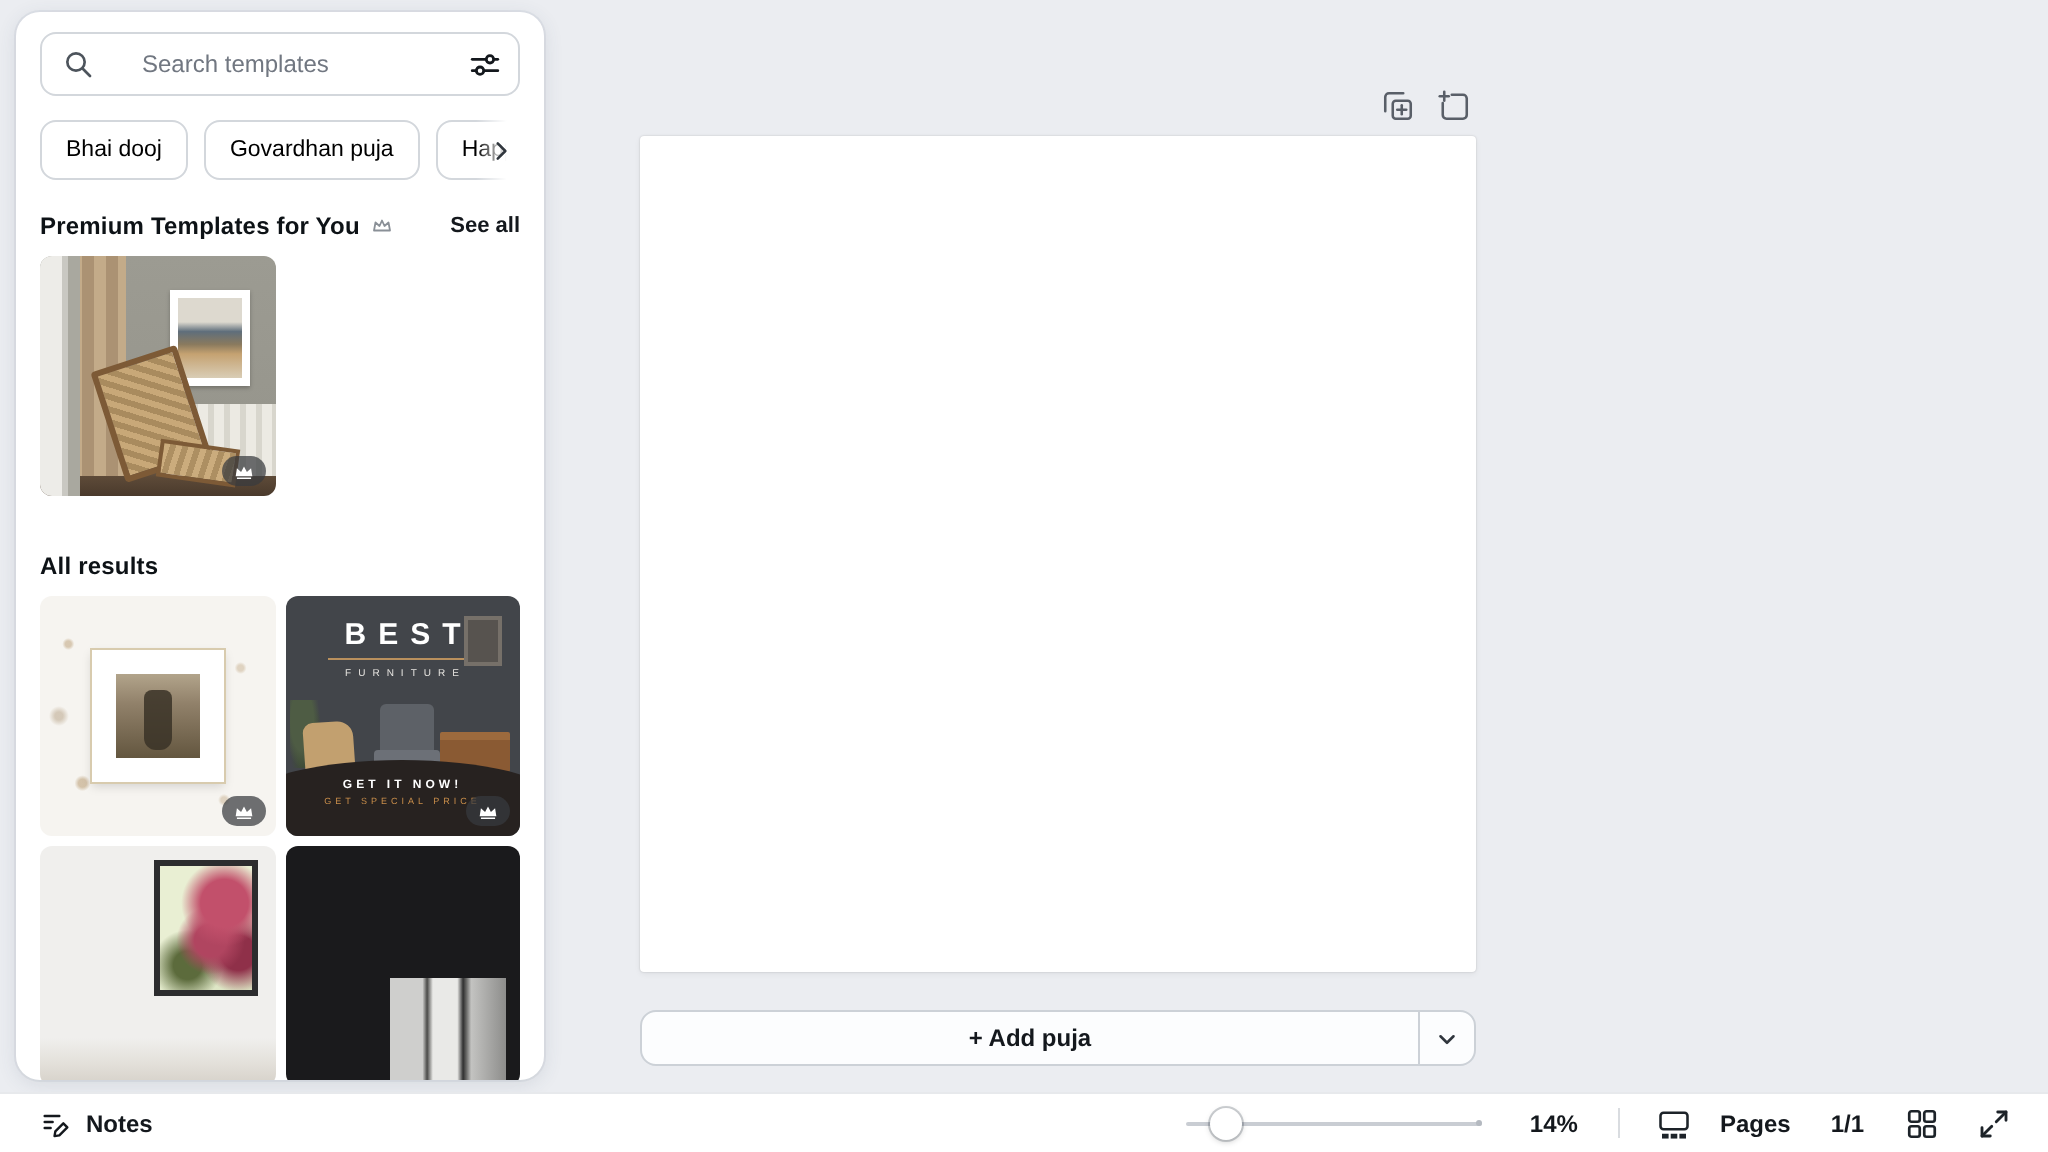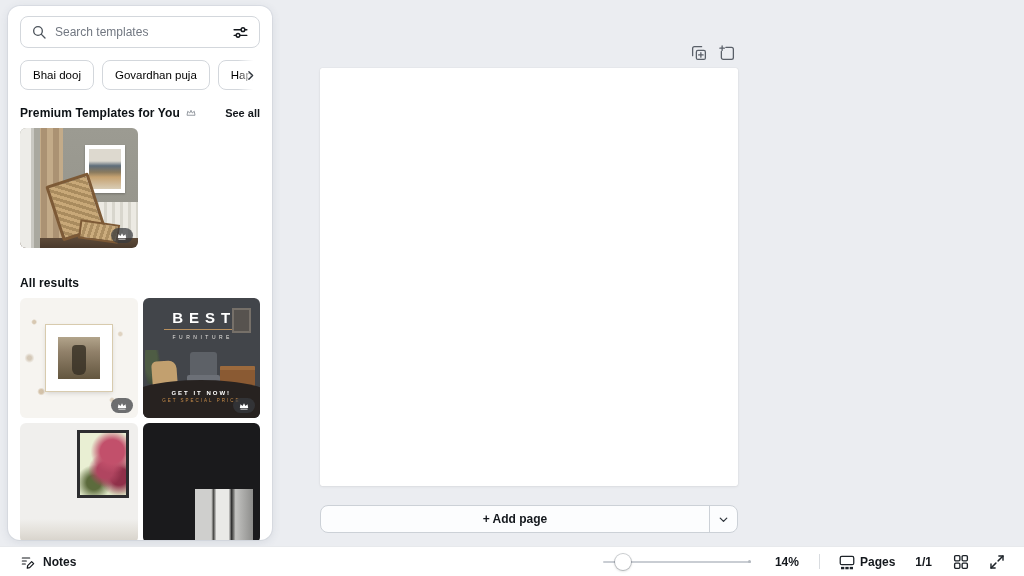--- a/index.html
+++ b/index.html
@@ -19,20 +19,21 @@
     box-shadow:0 0 0 1px rgba(64,87,109,.07), 0 2px 10px rgba(57,76,96,.12);
     overflow:hidden;
   }
   .searchbar {
     margin:10px 12px 0; height:32px; border:1px solid #d3d7dc; border-radius:8px;
     display:flex; align-items:center; padding:0 10px; gap:8px; background:#fff;
   }
   .searchbar input {
     border:none; outline:none; flex:1; font-size:12px; font-family:inherit; color:#0d1216;
     background:transparent;
+    margin-left:16px;
   }
   .searchbar input::placeholder { color:#717781; }
   .icon-grey { color:#4d545c; }
   .icon-dark { color:#14181d; }
 
   .tabs { display:flex; margin:6px 4px 0; }
   .tab { flex:1; height:32px; display:flex; align-items:center; justify-content:center;
          font-size:12px; color:#30363d; position:relative; cursor:pointer; }
   .tab.active { font-weight:bold; color:#0d1216; }
   .tab.active .underline {
@@ -190,21 +191,21 @@
     background:none; border:none; cursor:pointer; font-family:inherit;
     font-size:12px; font-weight:bold; color:#14181d; }
   .status-right { margin-left:auto; display:flex; align-items:center; margin-right:14px; }
   .zoom-slider { position:relative; width:148px; height:16px; margin-right:24px; cursor:pointer; }
   .zoom-track { position:absolute; left:0; right:0; top:7px; height:2.5px; border-radius:2px; background:#c9cdd3; }
   .zoom-track-end { position:absolute; right:0; top:6.5px; width:3px; height:3px; border-radius:50%; background:#b4b9c0; }
   .zoom-thumb { position:absolute; left:12px; top:0; width:16px; height:16px; border-radius:50%;
     background:#fff; box-shadow:0 0 0 1px rgba(60,70,82,.25), 0 1px 3px rgba(0,0,0,.2); }
   .zoom-pct { font-size:12px; font-weight:bold; color:#14181d; margin-right:20px; background:none; border:none; font-family:inherit; cursor:pointer; }
   .bar-divider { width:1px; height:15px; background:#d9dce0; margin-right:18px; }
-  .pages-btn { display:flex; align-items:center; gap:4px; background:none; border:none; cursor:pointer;
+  .pages-btn { display:flex; align-items:center; gap:14px; background:none; border:none; cursor:pointer;
     font-family:inherit; font-size:12px; font-weight:bold; color:#14181d; margin-right:20px; }
   .page-indicator { font-size:12px; font-weight:bold; color:#14181d; margin-right:20px; }
   .bar-icon-btn { width:18px; height:18px; background:none; border:none; cursor:pointer; padding:0;
     color:#1d2329; margin-right:18px; }
   .bar-icon-btn:last-child { margin-right:4px; }
 </style>
 </head>
 <body>
 
 <div class="panel">
@@ -338,21 +339,21 @@
         <path d="M10.5 4.5 H18 a2.5 2.5 0 0 1 2.5 2.5 V18 a2.5 2.5 0 0 1 -2.5 2.5 H7 a2.5 2.5 0 0 1 -2.5 -2.5 V10"></path>
         <line x1="2.5" y1="5.5" x2="8.5" y2="5.5"></line>
         <line x1="5.5" y1="2.5" x2="5.5" y2="8.5"></line>
       </svg>
   </button>
 </div>
 
 <div class="page"></div>
 
 <div class="add-page">
-  <button class="add-page-main">+ Add page</button>
+  <button class="add-page-main">+ Add puja</button>
   <div class="add-page-divider"></div>
   <button class="add-page-caret">
     <span>
       <svg width="13" height="13" viewBox="0 0 24 24" fill="none" stroke="currentColor" stroke-width="2.4" stroke-linecap="round" stroke-linejoin="round">
           <polyline points="6,9.5 12,15.5 18,9.5"></polyline>
         </svg>
     </span>
   </button>
 </div>
 

